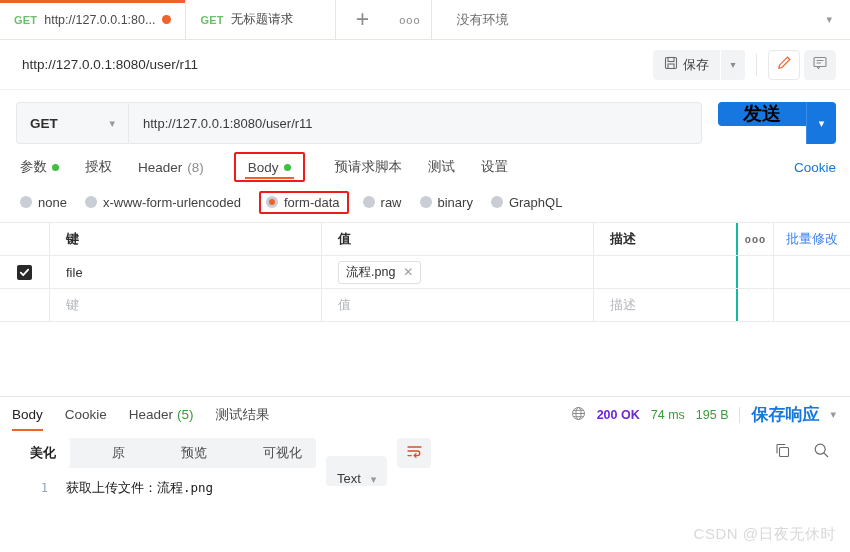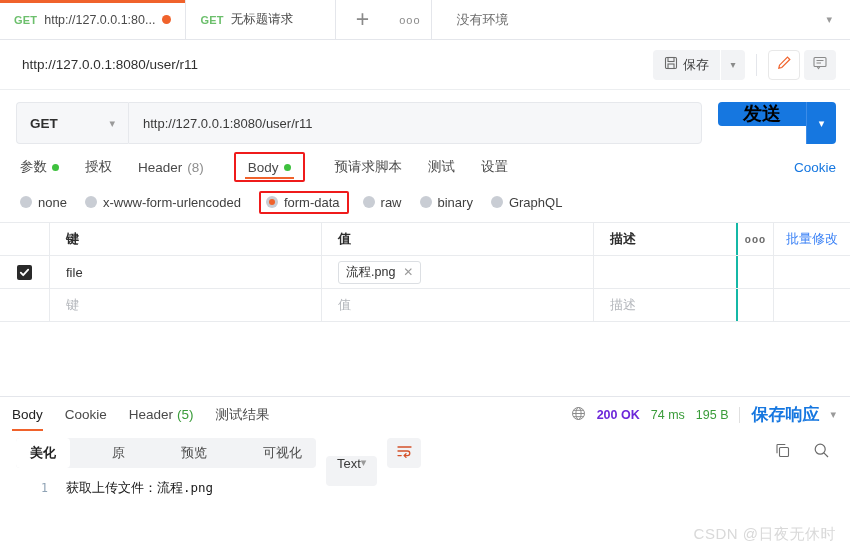--- a/index.html
+++ b/index.html
@@ -180,21 +180,21 @@
 
   .viewbar { display: flex; align-items: center; padding: 4px 14px 4px 16px; height: 40px; }
   .seg { display: flex; background: #f2f3f5; border-radius: 4px; height: 30px; overflow: hidden; gap: 28px; }
   .seg > div {
     padding: 0 14px; display: flex; align-items: center; font-size: 13px;
     color: #4a4a4a; cursor: pointer;
   }
   .seg > div.active { background: #fff; font-weight: bold; color: #222; border-radius: 4px; }
   .typesel {
     margin-left: 10px; height: 30px; background: #f2f3f5; border-radius: 4px;
-    display: flex; align-items: flex-start; padding: 0 11px;
+    display: flex; align-items: flex-end; gap: 10px; padding: 0 11px;
     font-size: 13px; color: #3a3a3a; cursor: pointer; margin-top: 36px;
   }
   .wrapbtn {
     margin-left: 10px; width: 34px; height: 30px; background: #f2f3f5; border-radius: 4px;
     display: flex; align-items: center; justify-content: center; cursor: pointer;
   }
   .vb-right { margin-left: auto; display: flex; align-items: center; gap: 22px; padding-right: 6px; }
 
   .codearea { padding: 6px 0 0 0; position: relative; flex: 1; }
   .codeline { display: flex; align-items: baseline; font-size: 12.5px; }

